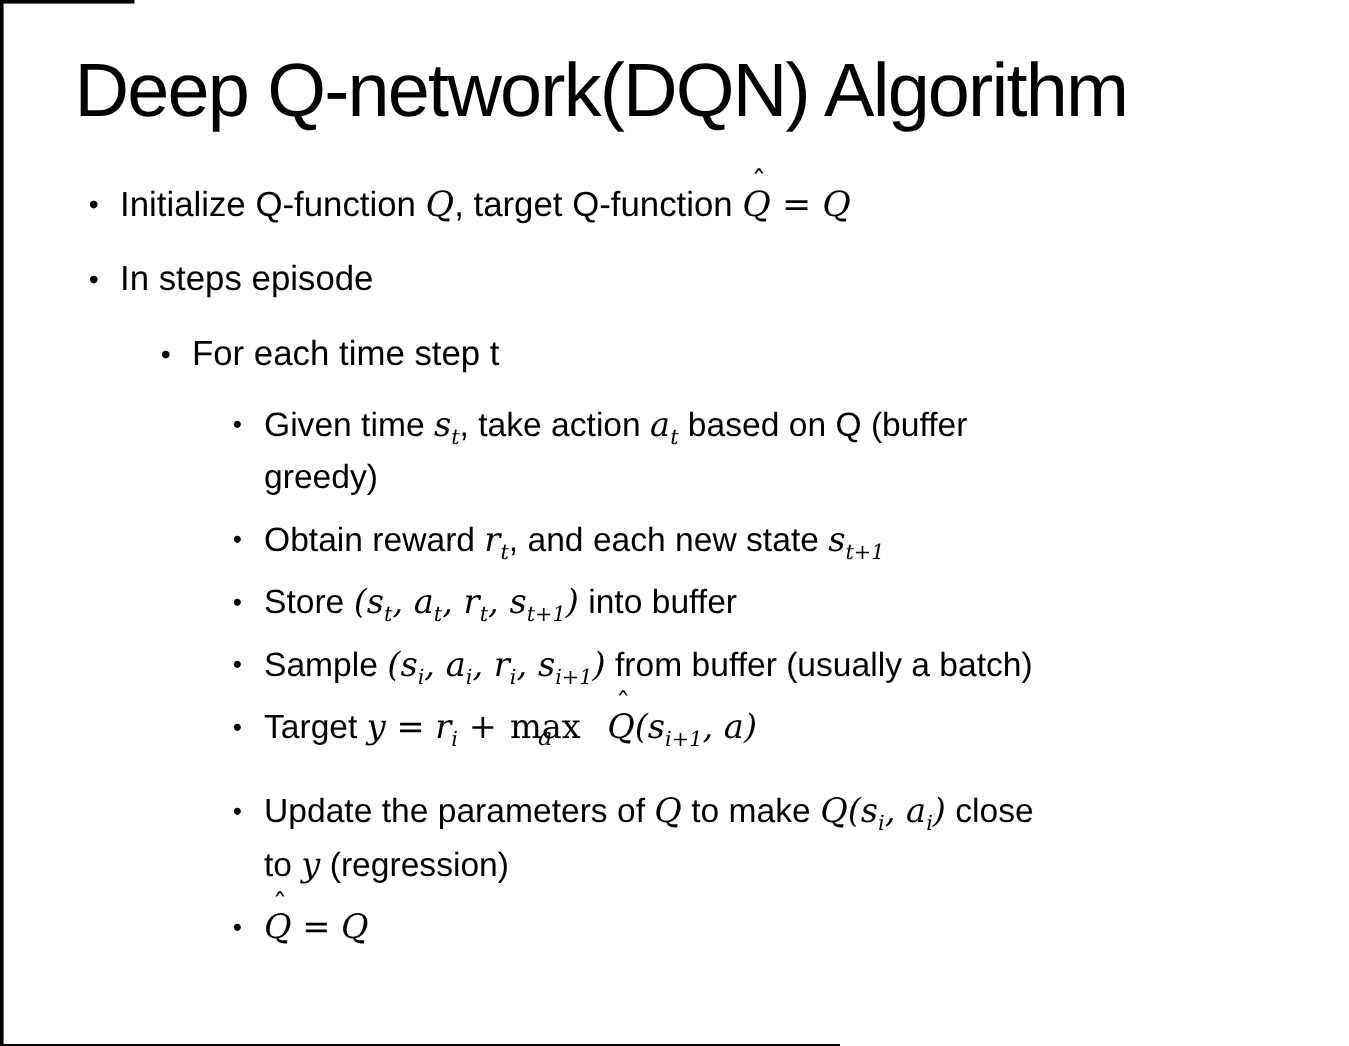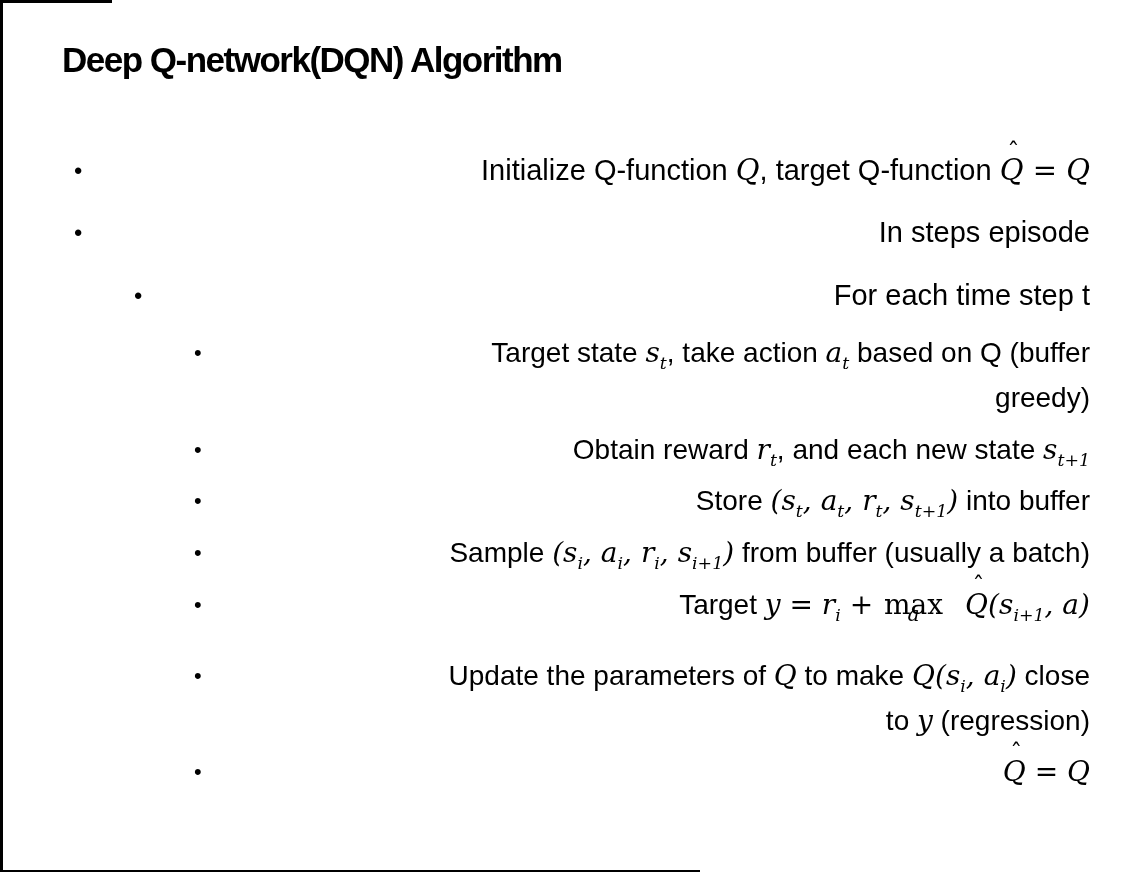--- a/index.html
+++ b/index.html
@@ -6,27 +6,27 @@
   body{
     width:1124px;height:872px;background:#ffffff;color:#000000;
     font-family:"Liberation Sans",sans-serif;position:relative;overflow:hidden;
   }
   .border-left{position:absolute;left:0;top:0;width:3px;height:872px;background:#000;}
   .border-top{position:absolute;left:0;top:0;width:112px;height:3px;background:#000;}
   .border-bottom{position:absolute;left:0;bottom:0;width:700px;height:2px;background:#000;}
 
   .title{
     position:absolute;left:62px;top:40px;margin:0;
-    font-size:35px;font-weight:700;letter-spacing:-1.5px;white-space:nowrap;
+    font-size:63px;font-weight:400;letter-spacing:-1.5px;white-space:nowrap;
   }
 
   .content{position:absolute;left:60px;top:148px;width:1030px;}
   .row{display:flex;align-items:flex-start;}
   .row .marker{flex:0 0 26px;}
-  .row .seg-wrap{flex:1 1 auto;text-align:right;}
+  .row .seg-wrap{flex:1 1 auto;}
   .lv1{margin:0 0 16px 14px;font-size:29px;line-height:1.58;}
   .lv2{margin:0 0 12px 74px;font-size:29px;line-height:1.58;}
   .lv3{margin:0 0 7px 134px;font-size:28px;line-height:1.6;}
   .lv1 .marker,.lv2 .marker{font-size:0.82em;line-height:1.95;}
   .lv3 .marker{font-size:0.78em;line-height:2.05;}
   .tall-after{margin-bottom:26px;}
 
   .mv{font-family:"DejaVu Serif",serif;font-style:italic;}
   .msub sub{font-family:"DejaVu Serif",serif;font-style:italic;font-size:0.62em;line-height:0;}
   .hatw{position:relative;display:inline-block;}
@@ -58,21 +58,21 @@
     <div class="row lv1">
       <span class="marker">•</span>
       <span class="seg-wrap"><span>In steps episode</span></span>
     </div>
     <div class="row lv2">
       <span class="marker">•</span>
       <span class="seg-wrap"><span>For each time step t</span></span>
     </div>
     <div class="row lv3">
       <span class="marker">•</span>
-      <span class="seg-wrap"><span>Target state </span><span class="msub"><span class="mv">s</span><sub>t</sub></span><span>, take action </span><span class="msub"><span class="mv">a</span><sub>t</sub></span><span> based on Q (buffer</span><br><span>greedy)</span></span>
+      <span class="seg-wrap"><span>Given time </span><span class="msub"><span class="mv">s</span><sub>t</sub></span><span>, take action </span><span class="msub"><span class="mv">a</span><sub>t</sub></span><span> based on Q (buffer</span><br><span>greedy)</span></span>
     </div>
     <div class="row lv3">
       <span class="marker">•</span>
       <span class="seg-wrap"><span>Obtain reward </span><span class="msub"><span class="mv">r</span><sub>t</sub></span><span>, and each new state </span><span class="msub"><span class="mv">s</span><sub>t+1</sub></span></span>
     </div>
     <div class="row lv3">
       <span class="marker">•</span>
       <span class="seg-wrap"><span>Store </span><span class="mv">(</span><span class="msub"><span class="mv">s</span><sub>t</sub></span><span class="mv">, </span><span class="msub"><span class="mv">a</span><sub>t</sub></span><span class="mv">, </span><span class="msub"><span class="mv">r</span><sub>t</sub></span><span class="mv">, </span><span class="msub"><span class="mv">s</span><sub>t+1</sub></span><span class="mv">)</span><span> into buffer</span></span>
     </div>
     <div class="row lv3">

